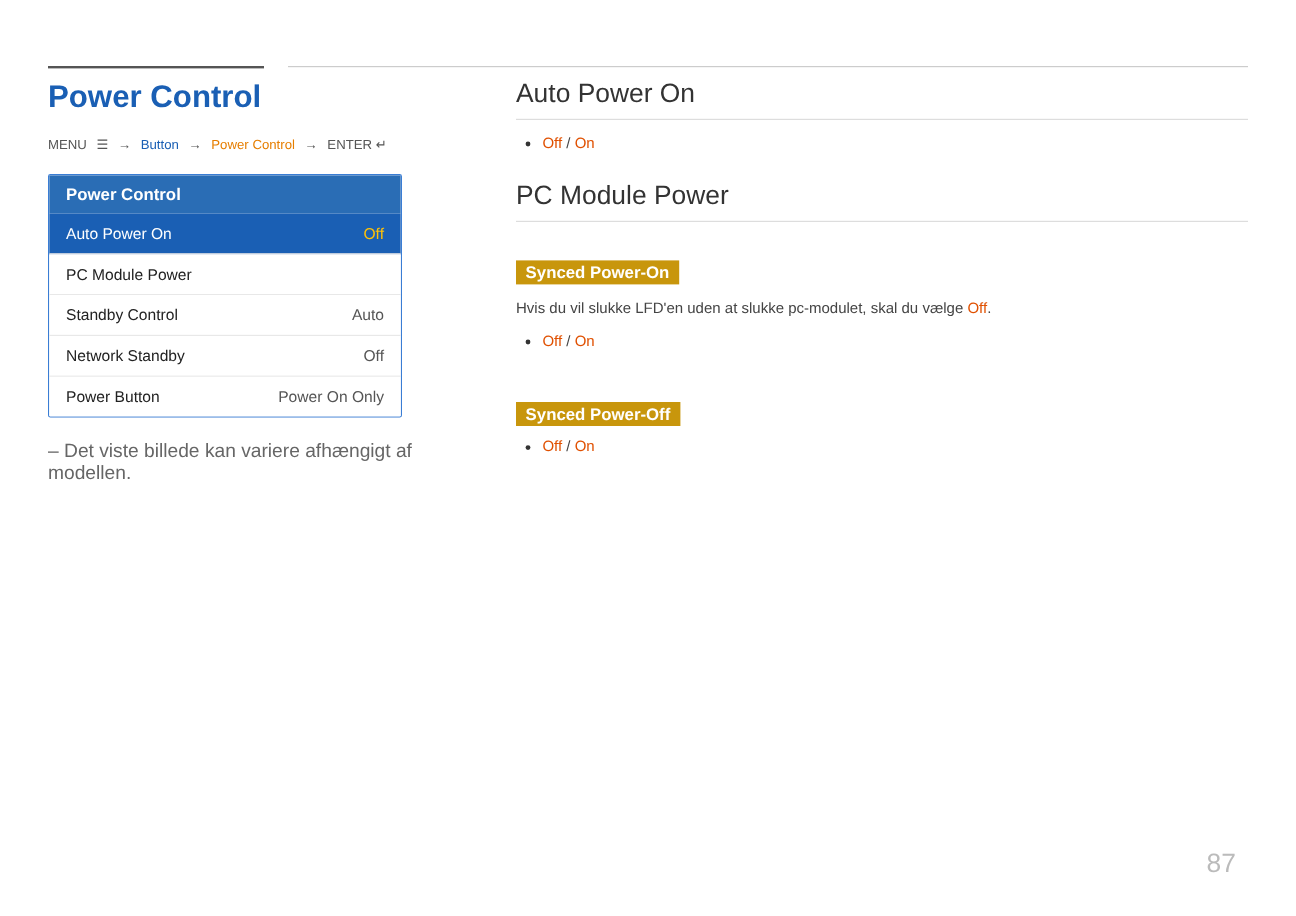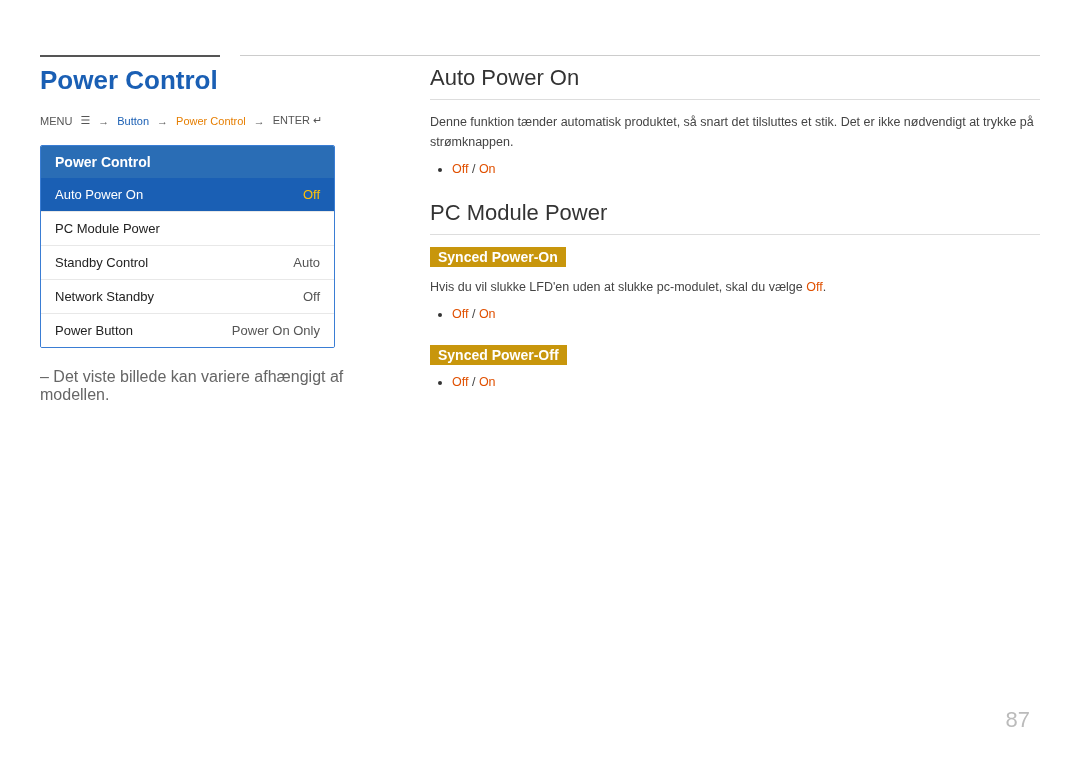--- a/index.html
+++ b/index.html
@@ -145,21 +145,21 @@
     .separator { color: #444; }
 
     .sub-section-title {
       display: inline-block;
       font-size: 14px;
       font-weight: bold;
       color: #fff;
       background: #c8960c;
       padding: 2px 8px;
       margin-bottom: 10px;
-      margin-top: 0;
+      margin-top: 20px;
     }
 
     
     .page-number {
       position: absolute;
       bottom: 30px;
       right: 50px;
       font-size: 22px;
       color: #bbb;
       font-weight: normal;
@@ -209,21 +209,20 @@
     </div>
   </div>
 
   <p class="footnote">Det viste billede kan variere afhængigt af modellen.</p>
 </div>
 
 <div class="right-column">
 
   <div>
     <h2 class="section-title">Auto Power On</h2>
-    <p class="section-desc">Denne funktion tænder automatisk produktet, så snart det tilsluttes et stik. Det er ikke nødvendigt at trykke på strømknappen.</p>
     <ul class="bullet-list">
       <li>
         <span class="off-text">Off</span><span class="separator"> / </span><span class="on-text">On</span>
       </li>
     </ul>
   </div>
 
   <div>
     <h2 class="section-title">PC Module Power</h2>
 

